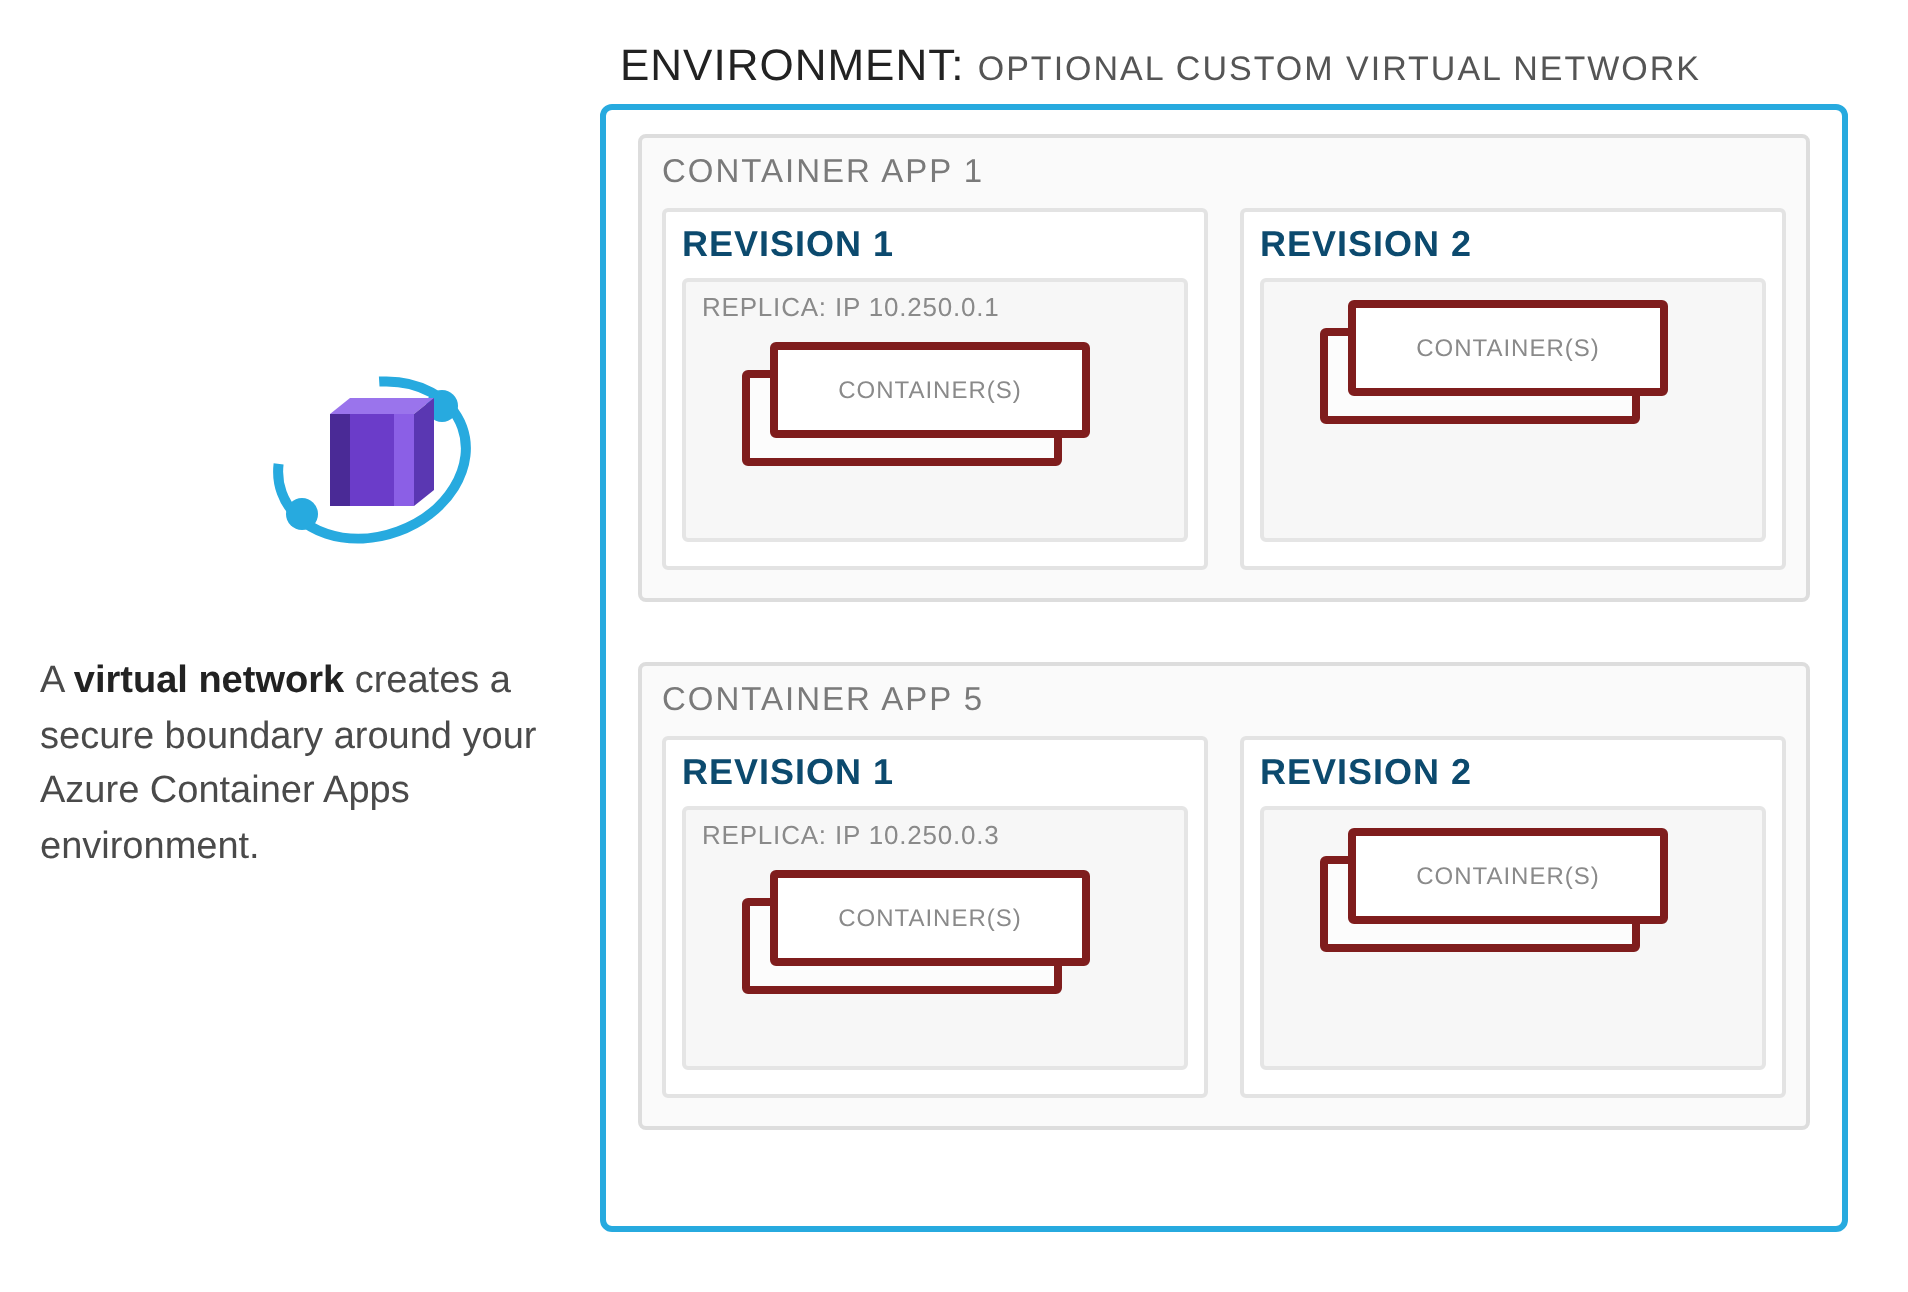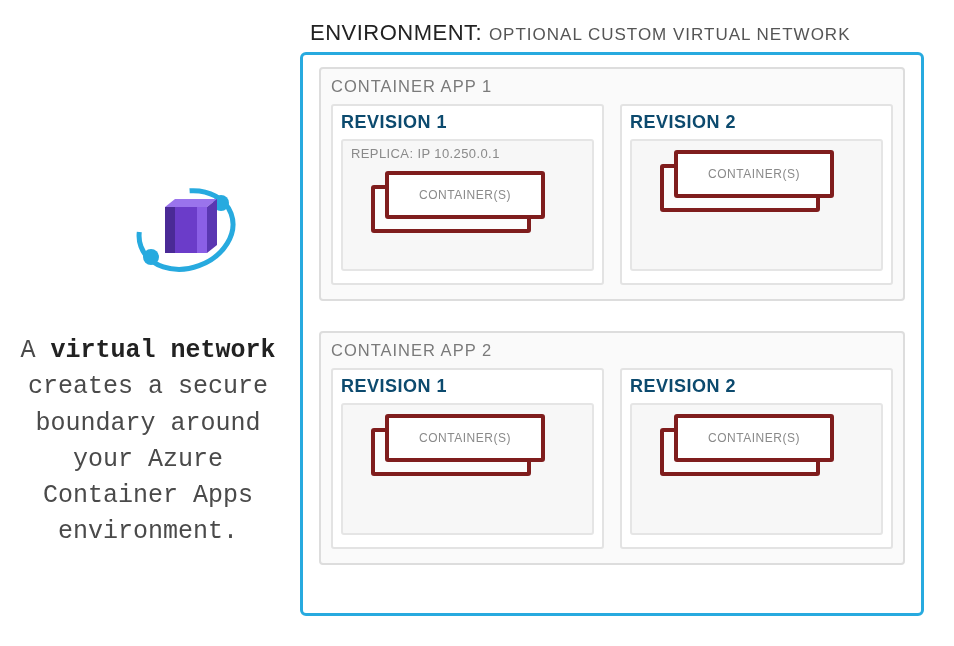--- a/index.html
+++ b/index.html
@@ -27,26 +27,25 @@
   .iconbox {
     width: 120px;
     height: 100px;
     display: flex;
     align-items: center;
     justify-content: center;
     margin-bottom: 28px;
     margin-right: 30px;
   }
   .desc {
-    text-align: center;
-    font-size: 25px;
+    text-align: left;
+    font-size: 19px;
     color: #4a4a4a;
     line-height: 1.45;
     font-weight: 300;
-    font-family: Liberation Mono, monospace;
   }
   .desc b { font-weight: 700; color: #222; }
   .right {
     flex: 1;
     display: flex;
     flex-direction: column;
   }
   .env-title {
     font-size: 22px;
     letter-spacing: .5px;
@@ -181,25 +180,26 @@
               <div class="stack">
                 <div class="card back"></div>
                 <div class="card front">CONTAINER(S)</div>
               </div>
             </div>
           </div>
         </div>
       </div>
 
       <div class="app">
-        <p class="app-title">CONTAINER APP 2</p>
+        <p class="app-title">CONTAINER APP 5</p>
         <div class="revs">
           <div class="rev">
             <p class="rev-title">REVISION 1</p>
             <div class="rep">
+              <p class="rep-title">REPLICA: IP 10.250.0.3</p>
               <div class="stack">
                 <div class="card back"></div>
                 <div class="card front">CONTAINER(S)</div>
               </div>
             </div>
           </div>
           <div class="rev">
             <p class="rev-title">REVISION 2</p>
             <div class="rep">
               <div class="stack">

